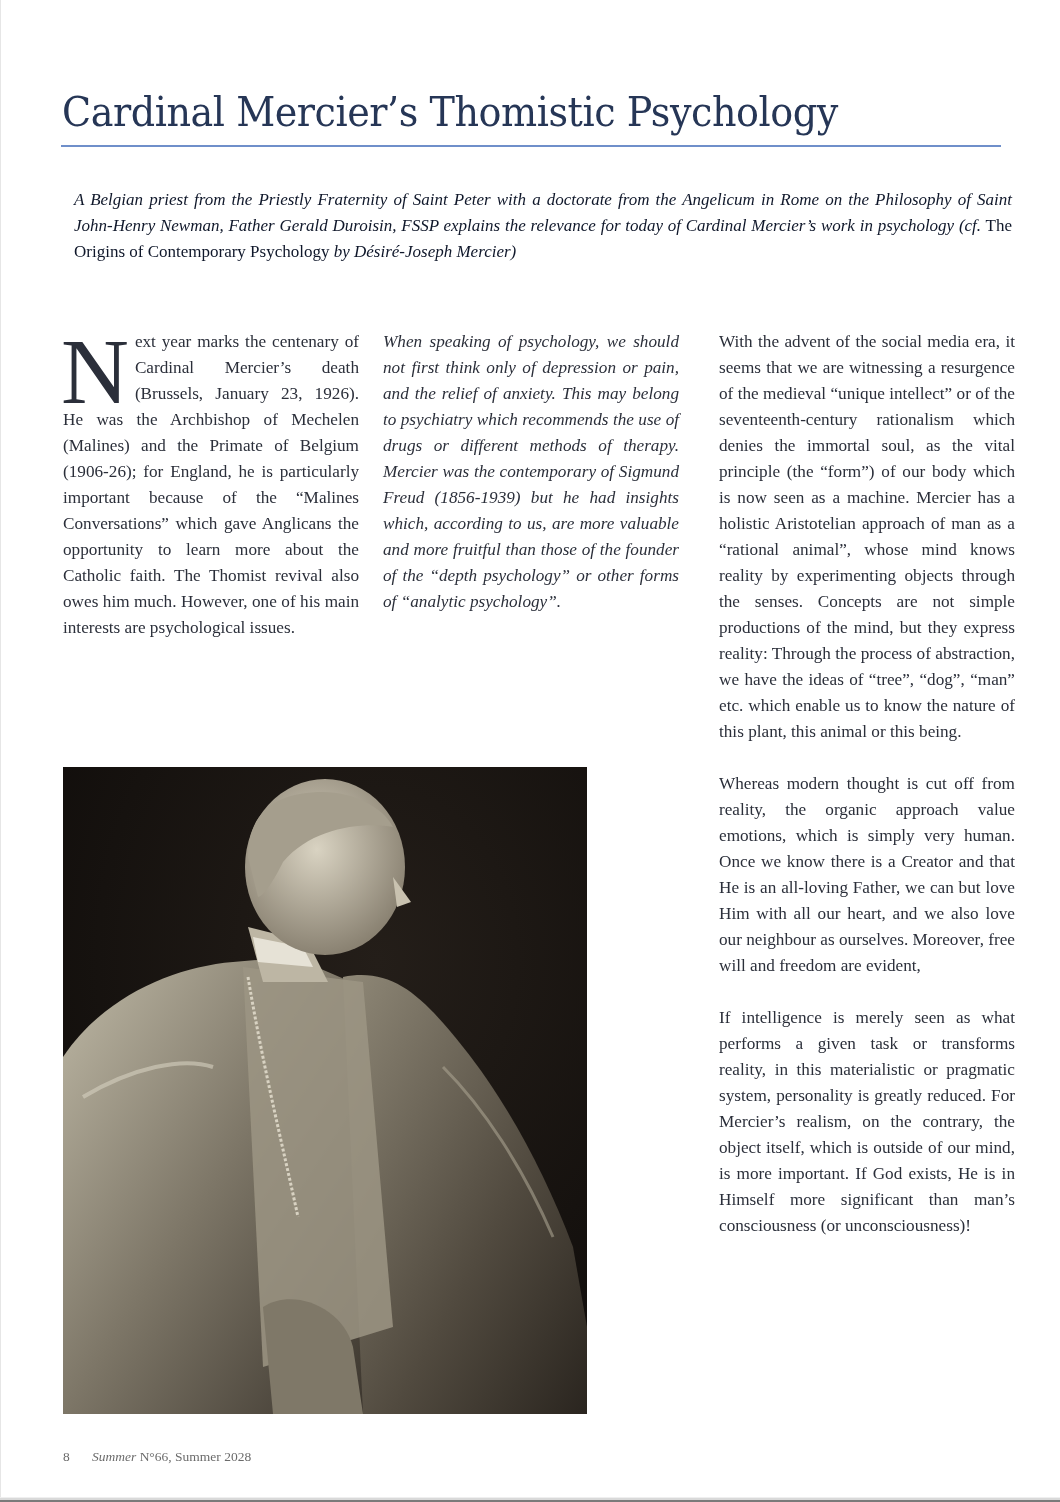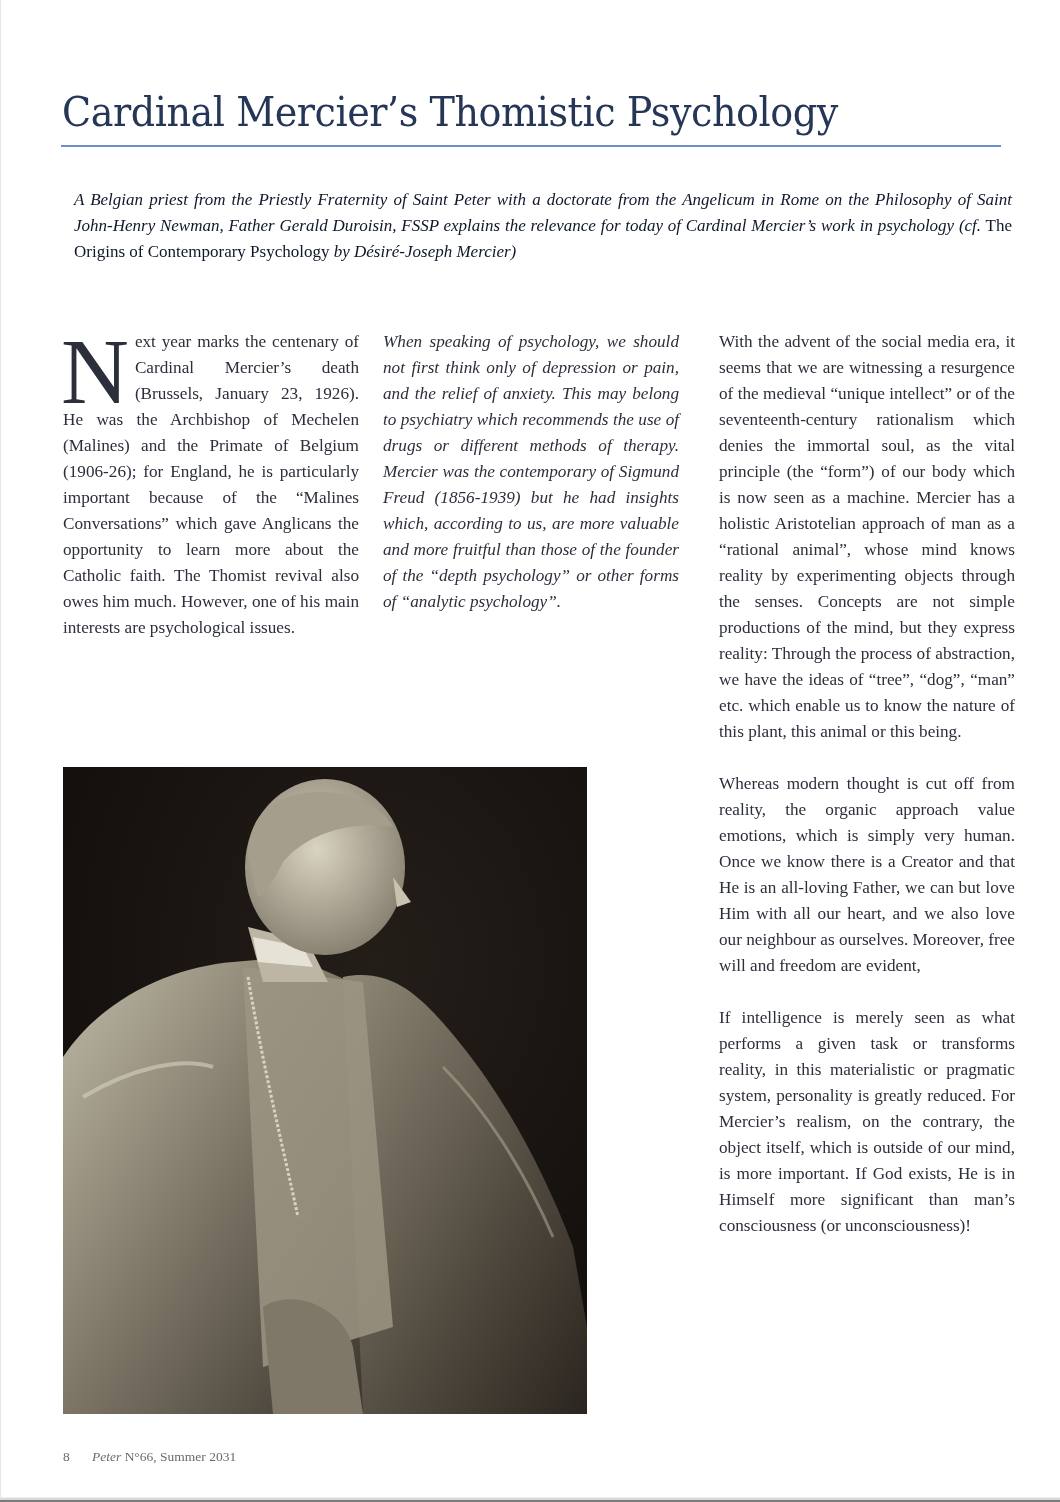--- a/index.html
+++ b/index.html
@@ -117,16 +117,16 @@
     <path d="M185 210 C200 300 220 380 235 450" stroke="#d8d2c2" stroke-width="3" fill="none" stroke-dasharray="3 2"></path>
 
     <path d="M200 540 C230 520 280 540 290 580 L300 647 L210 647 Z" fill="#7f7868"></path>
 
     <path d="M20 330 C70 300 120 290 150 300" stroke="#d6d0bf" stroke-width="4" fill="none" opacity="0.6"></path>
     <path d="M380 300 C420 340 460 400 490 470" stroke="#a8a190" stroke-width="3" fill="none" opacity="0.6"></path>
   </svg>
 </div>
 
 <div class="footer">
-  <span class="pg">8</span><span class="mag">Peter</span><span> N°66, Summer 2031</span>
+  <span class="pg">8</span><span class="mag">Summer</span><span> N°66, Summer 2028</span>
 </div>
 
 <div class="page-bottom"></div>
 
 </body></html>

